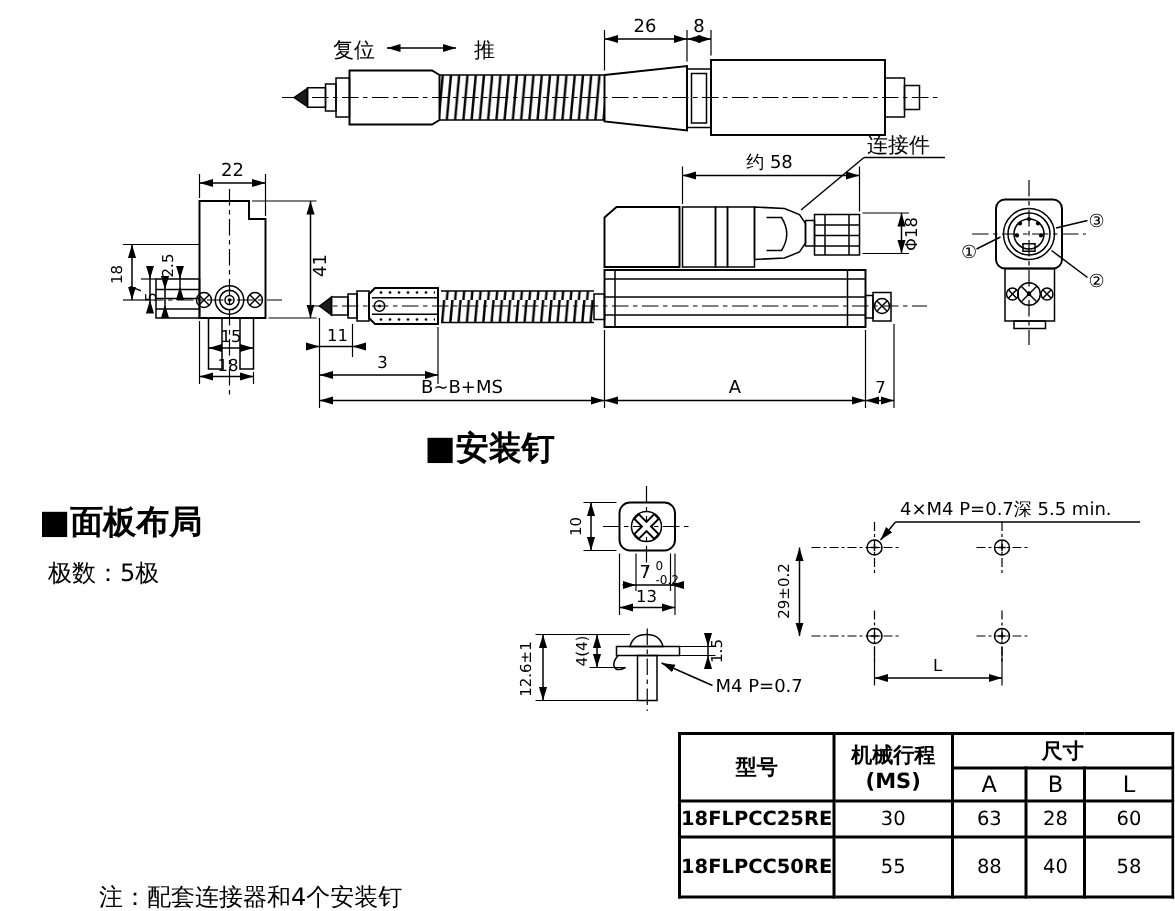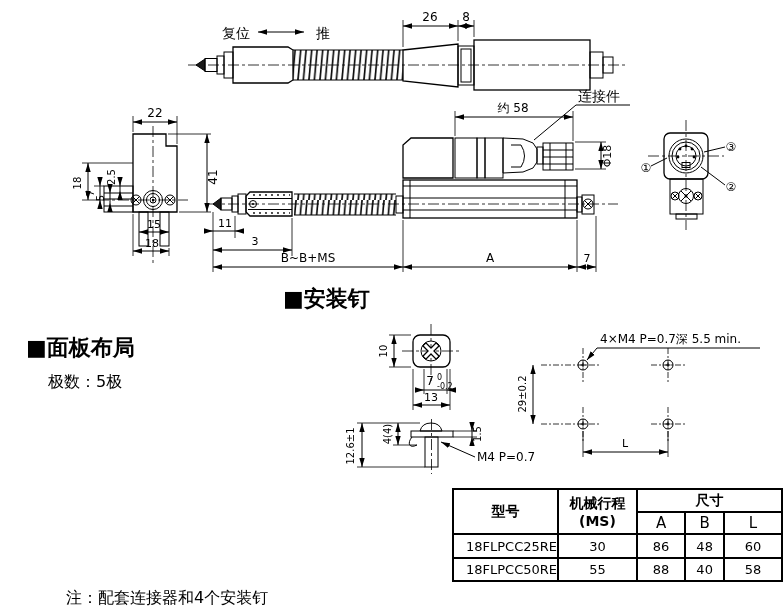--- a/index.html
+++ b/index.html
@@ -18,22 +18,22 @@
   .dt10{font-size:10px;}
   .dt8{font-size:8px;}
   .cjk{font-size:14px;}
   .hdr{position:absolute;font-size:22px;font-weight:bold;white-space:nowrap;}
   .spec{position:absolute;font-size:16px;white-space:nowrap;}
   .note{position:absolute;font-size:16px;white-space:nowrap;}
   table.szt{position:absolute;left:452px;top:488px;border-collapse:collapse;table-layout:fixed;}
   table.szt td{border:2px solid #000;text-align:center;vertical-align:middle;
                font-size:13px;padding:0;overflow:hidden;white-space:nowrap;}
   table.szt td.hd1{font-weight:bold;font-size:14px;}
-  table.szt td.mdl{font-weight:normal;font-size:13px;padding-left:12px;}
-  .r1{height:23px;margin-left:35px;}.r2{height:22px;}.r3{height:24px;}.r4{height:23px;}
+  table.szt td.mdl{font-weight:bold;font-size:13px;}
+  .r1{height:23px;margin-left:35px;}.r2{height:22px;}.r3{height:24px;}.r4{height:40px;}
 </style>
 </head>
 <body>
 
 <div class="stage">
 
 <svg width="783" height="607" viewBox="0 0 783 607">
   <defs>
     <marker id="me" markerWidth="10" markerHeight="8" refX="9" refY="3.5" orient="auto" markerUnits="userSpaceOnUse">
       <path d="M0,0.8 L9,3.5 L0,6.2 Z" fill="#000"></path>
@@ -330,21 +330,21 @@
     <line class="dim" x1="533" y1="365" x2="533" y2="424"></line>
     <text class="dt10" x="526" y="394" text-anchor="middle" transform="rotate(-90 526 394)">29±0.2</text>
   </g>
 </svg>
 
 
 <div class="hdr" style="left:283px;top:284px;">■安装钉</div>
 <div class="hdr" style="left:26px;top:333px;">■面板布局</div>
 
 
-<div class="spec" style="left:48px;top:372px;">极数：5极</div>
+<div class="spec" style="left:32px;top:372px;">极数：5极</div>
 
 
 <div class="note" style="left:66px;top:588px;">注：配套连接器和4个安装钉</div>
 
 
 <table class="szt">
   <colgroup>
     <col style="width:88px">
         <col style="width:82px">
         <col style="width:53px">
@@ -358,22 +358,22 @@
     <td colspan="3" class="hd1">尺寸</td>
   </tr>
   <tr class="r2">
     <td style="font-size:15px">A</td>
     <td style="font-size:15px">B</td>
     <td style="font-size:15px">L</td>
   </tr>
   <tr class="r3">
     <td class="mdl">18FLPCC25RE</td>
     <td>30</td>
-    <td>86</td>
-    <td>48</td>
+    <td>63</td>
+    <td>28</td>
     <td>60</td>
   </tr>
   <tr class="r4">
     <td class="mdl">18FLPCC50RE</td>
     <td>55</td>
     <td>88</td>
     <td>40</td>
     <td>58</td>
   </tr>
 </tbody>

